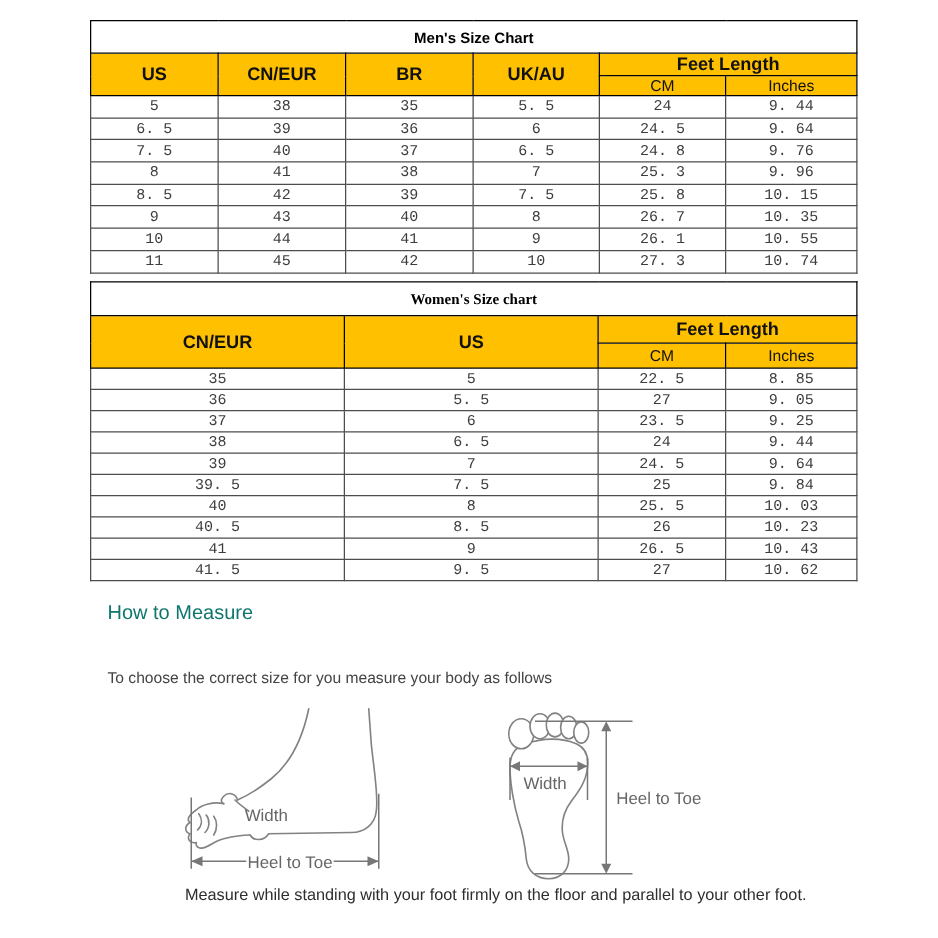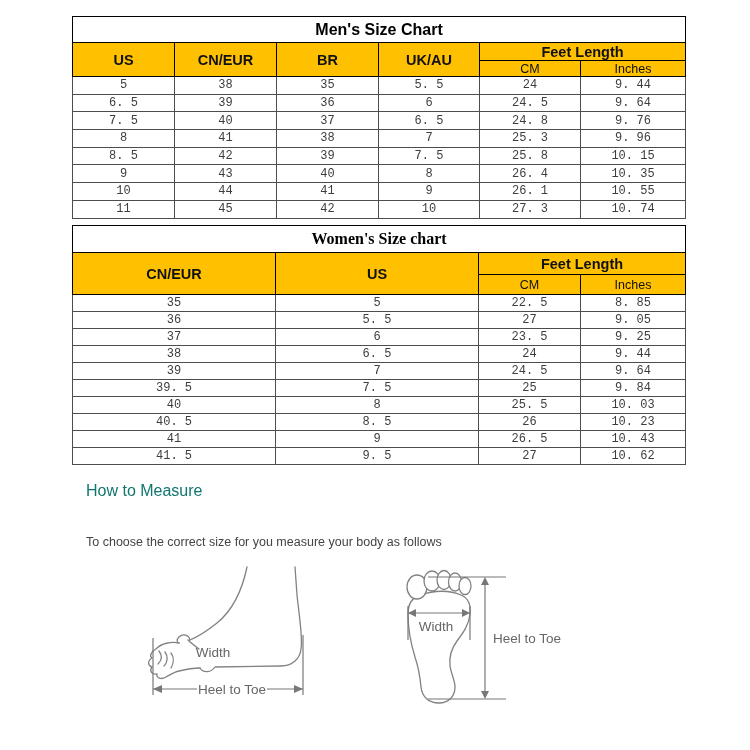--- a/index.html
+++ b/index.html
@@ -3,21 +3,21 @@
 <meta charset="utf-8">
 <style>
   html,body{margin:0;padding:0;}
   body{width:750px;height:750px;background:#ffffff;position:relative;
        font-family:"Liberation Sans",sans-serif;overflow:hidden;}
   .page{position:absolute;inset:0;background:#fff;}
 
   table.size{position:absolute;left:72px;border-collapse:collapse;table-layout:fixed;width:613px;}
   table.size td{border:1px solid #4d4d4d;text-align:center;vertical-align:middle;
                 padding:0;white-space:nowrap;overflow:hidden;}
-  tr.title td{border:1.5px solid #000;font-weight:bold;font-size:16px;color:#000;background:#fff;}
+  tr.title td{border:1.5px solid #000;font-weight:bold;font-size:12px;color:#000;background:#fff;}
   tr.head td, tr.subhead td{background:#FFC000;border:1.5px solid #000;color:#111;}
   tr.head td{font-weight:bold;font-size:14.5px;}
   tr.subhead td{font-weight:normal;font-size:12.5px;text-align:center;}
   tr.data td{font-family:"Liberation Mono",monospace;font-size:12px;color:#3d3d3d;}
 
   .mens{top:16px;}
   .mens tr.title td{height:25px;}
   .mens tr.head td{height:17px;}
   .mens tr.subhead td{height:15px;}
   .mens tr.data td{height:16.7px;}
@@ -110,21 +110,21 @@
       <td>39</td>
       <td>7. 5</td>
       <td>25. 8</td>
       <td>10. 15</td>
     </tr>
     <tr class="data">
       <td>9</td>
       <td>43</td>
       <td>40</td>
       <td>8</td>
-      <td>26. 4</td>
+      <td>26. 7</td>
       <td>10. 35</td>
     </tr>
     <tr class="data">
       <td>10</td>
       <td>44</td>
       <td>41</td>
       <td>9</td>
       <td>26. 1</td>
       <td>10. 55</td>
     </tr>
@@ -259,13 +259,14 @@
     <polygon class="ah" points="72,45 64,41 64,49"></polygon>
     <text class="dlabel" x="38" y="63" text-anchor="middle">Width</text>
     <line class="meas" x1="30" y1="9" x2="108" y2="9"></line>
     <line class="meas" x1="30" y1="131" x2="108" y2="131"></line>
     <line class="meas" x1="87" y1="12" x2="87" y2="128"></line>
     <polygon class="ah" points="87,9 83,17 91,17"></polygon>
     <polygon class="ah" points="87,131 83,123 91,123"></polygon>
     <text class="dlabel" x="95" y="75">Heel to Toe</text>
   </svg>
 
+  <div class="caption">Measure while standing with your foot firmly on the floor and parallel to your other foot.</div>
 </div>
 
 </body></html>

